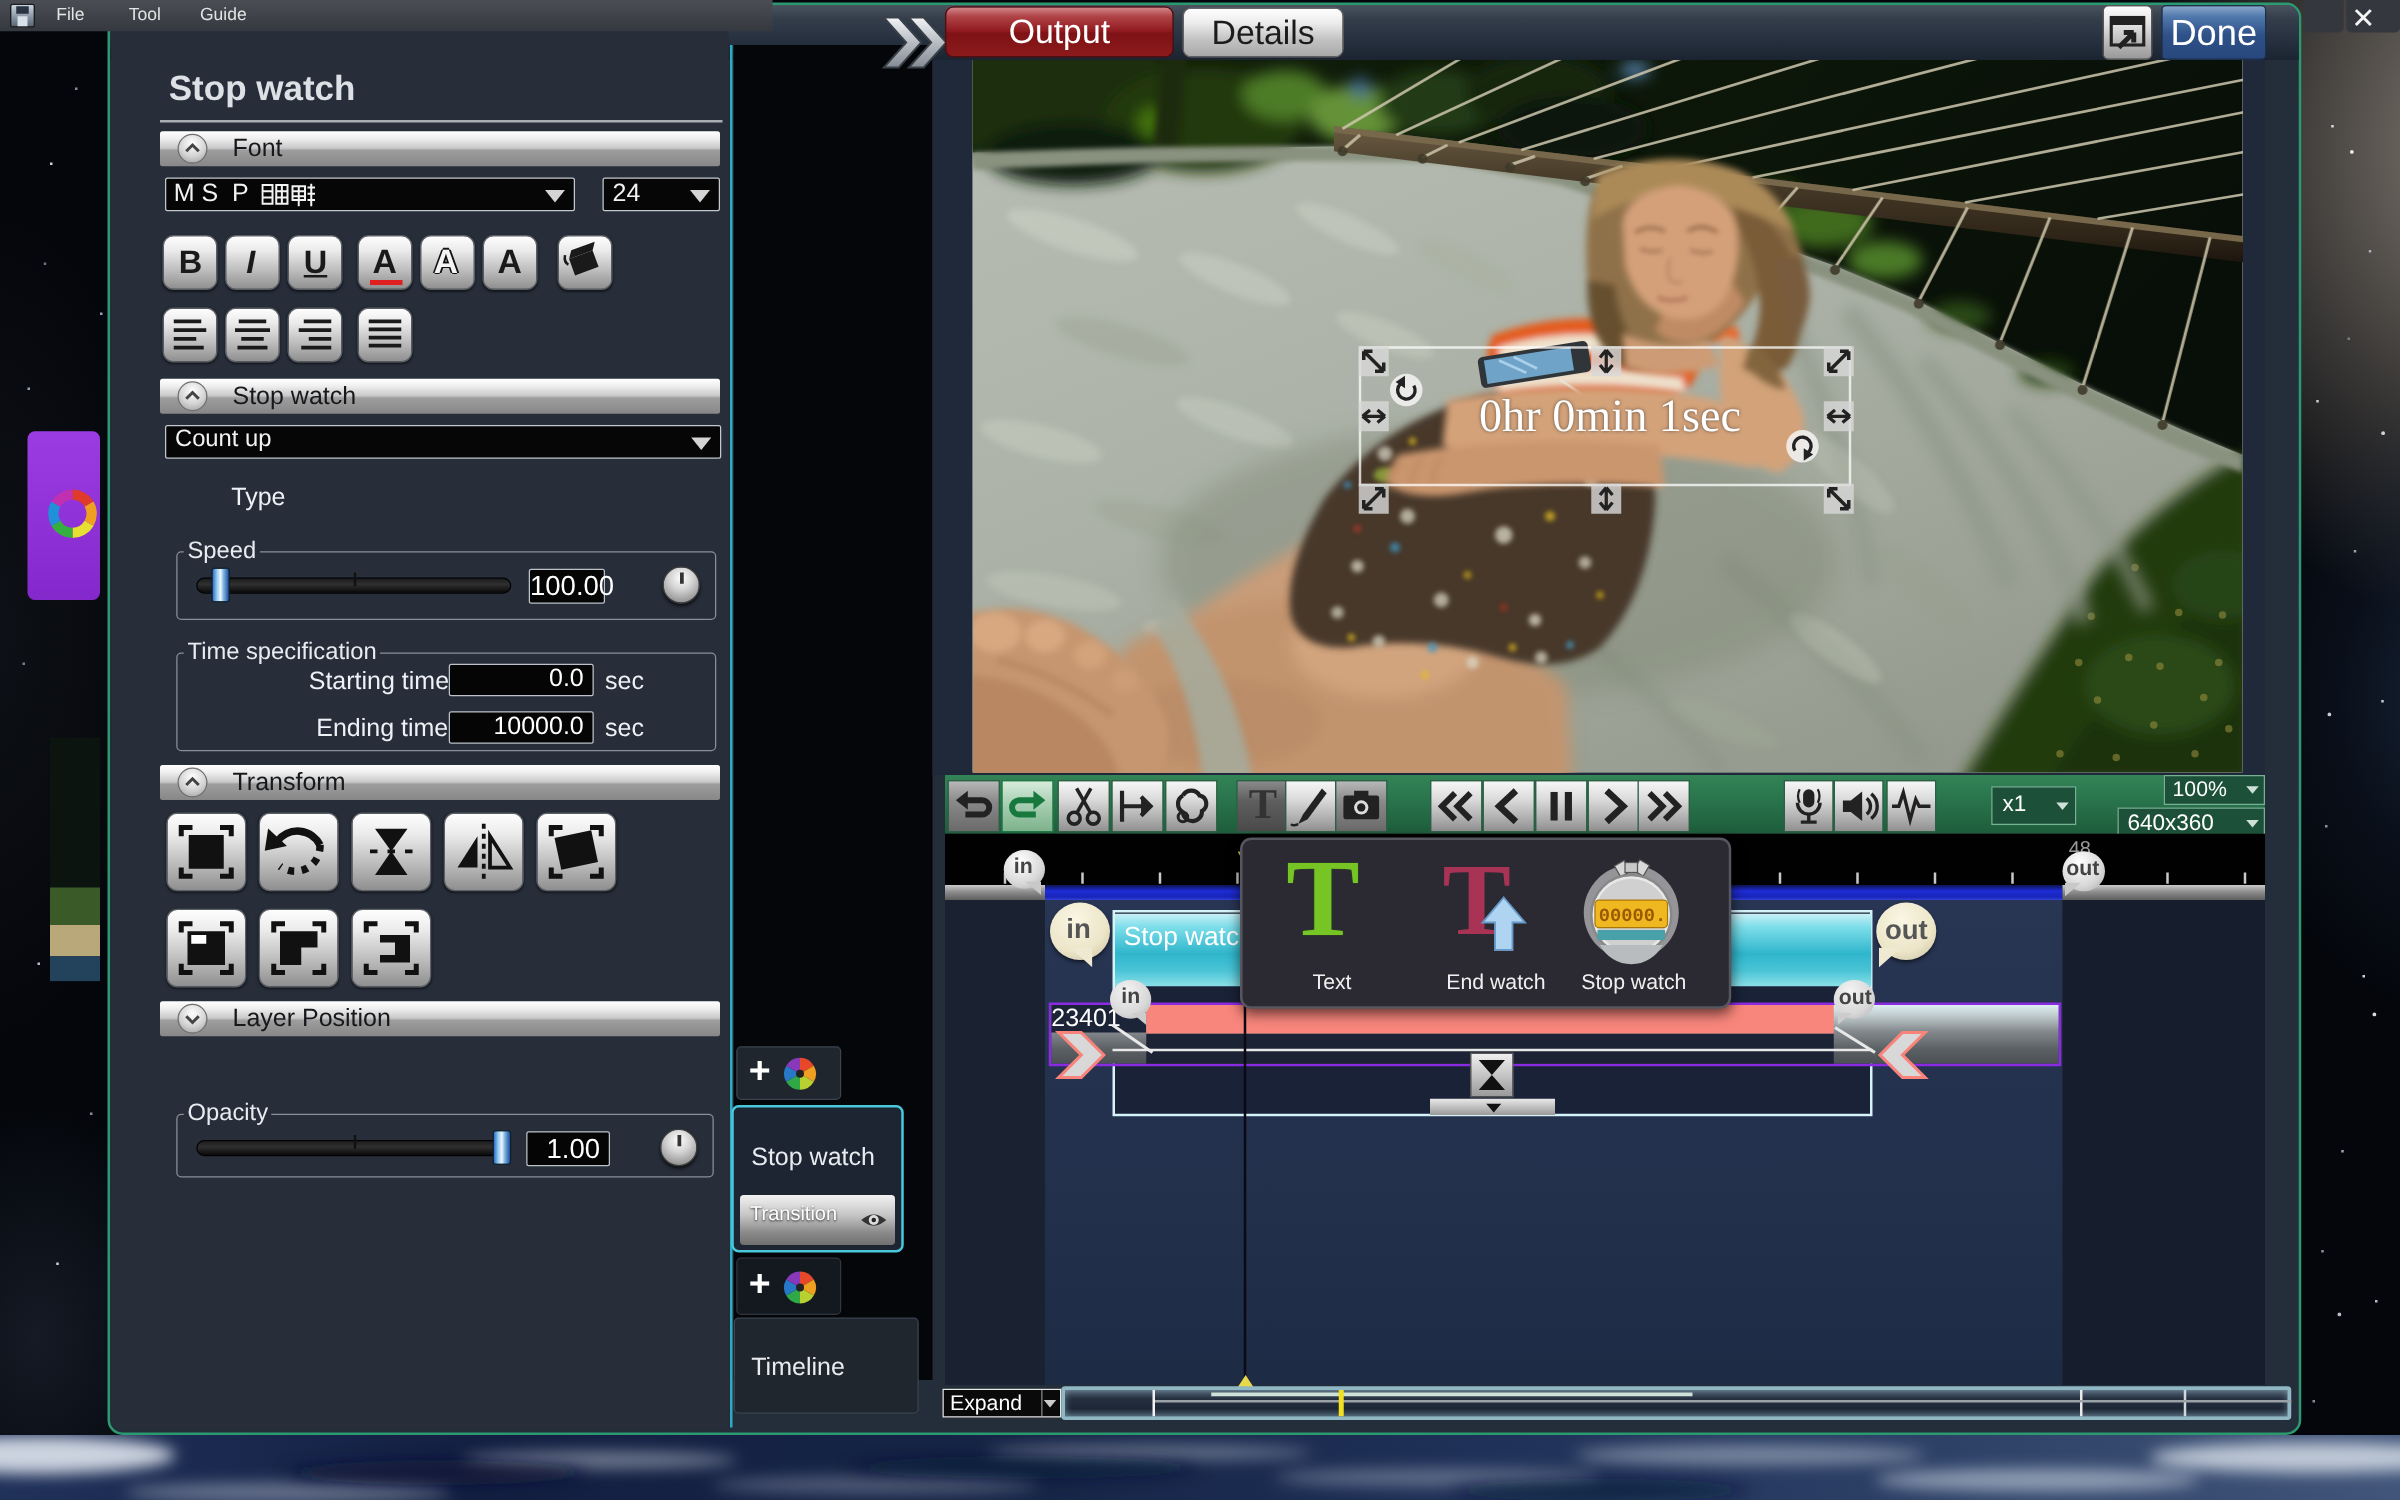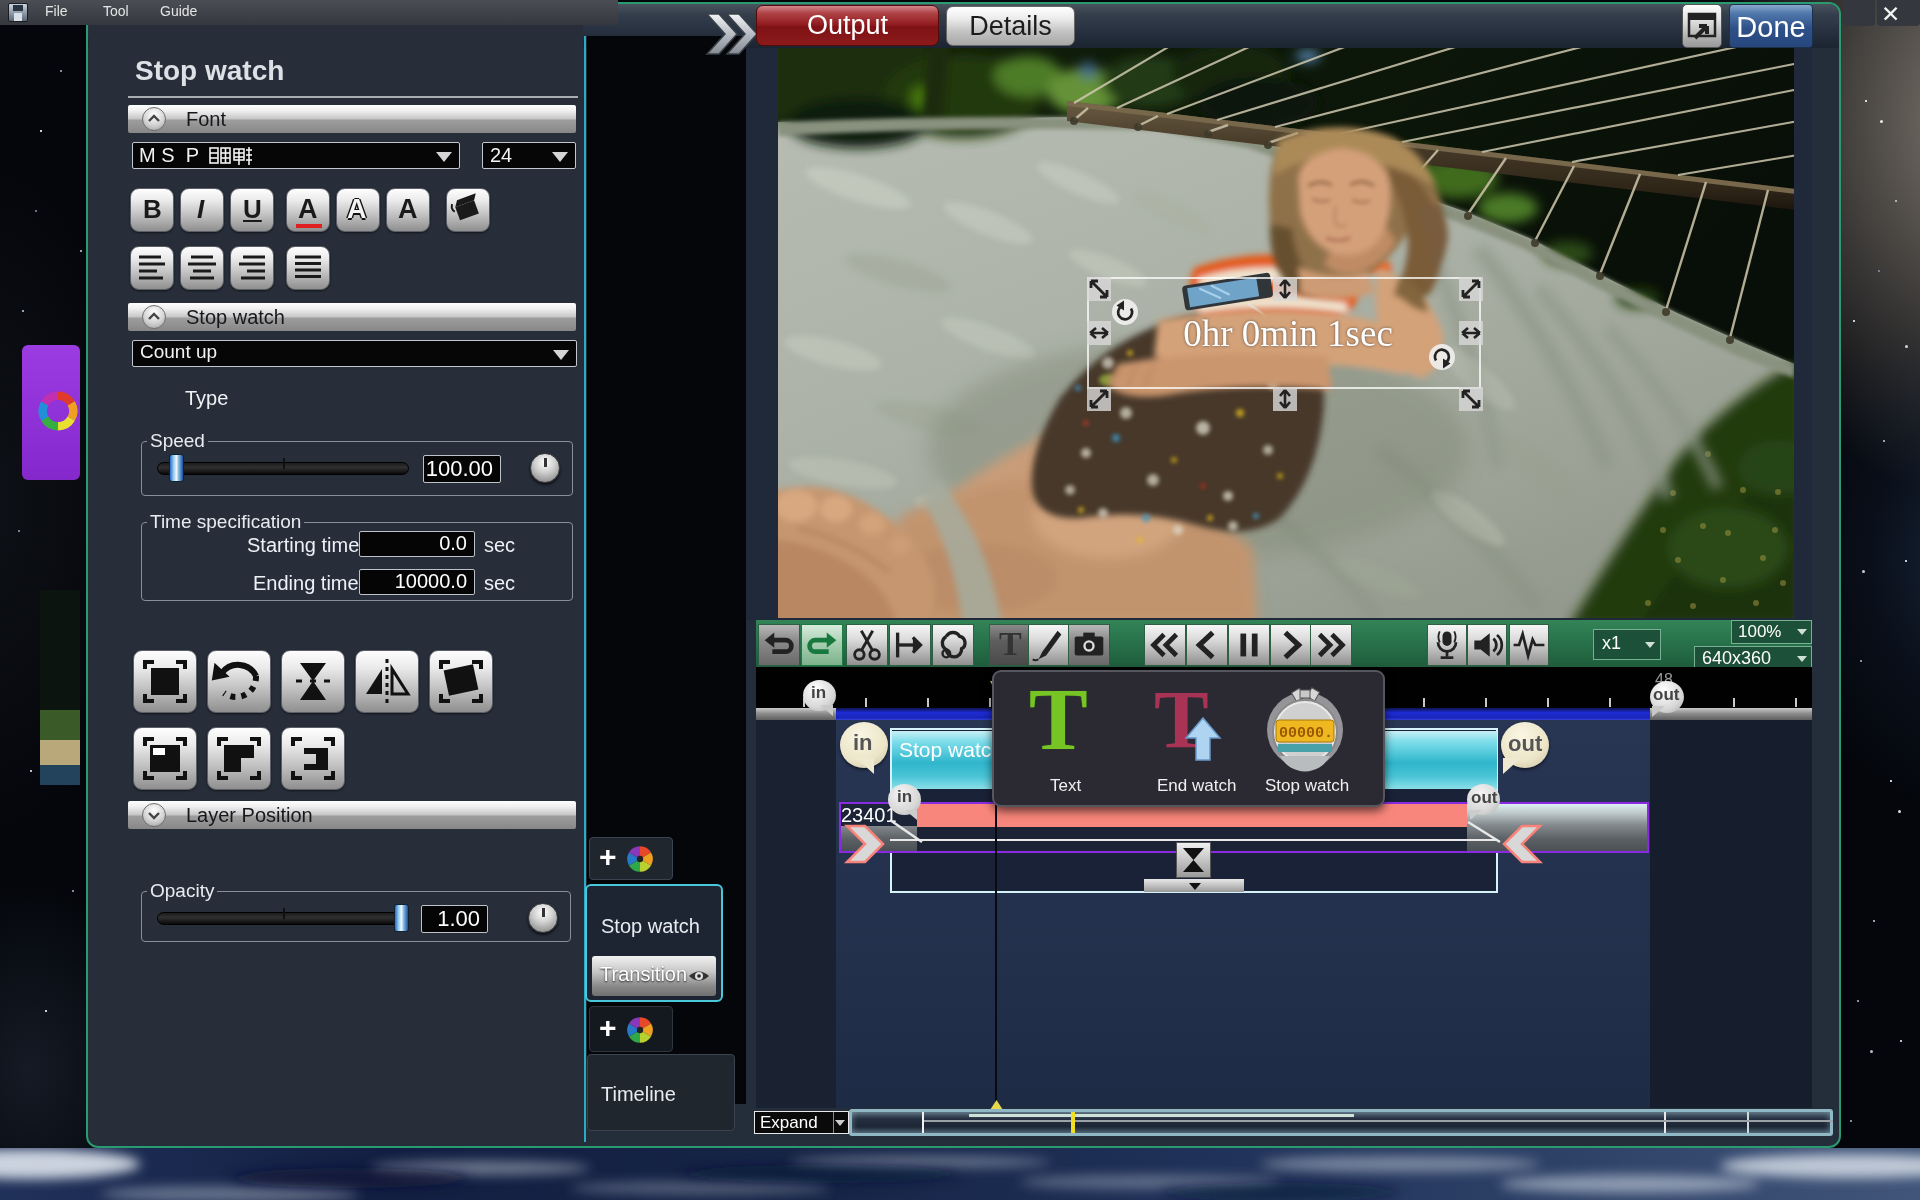--- a/index.html
+++ b/index.html
@@ -201,32 +201,38 @@
       <span style="position:absolute;left:7px;top:0px;">Count up</span>
       <div class="ddarrow"></div>
     </div>
   <div class="wlab" style="left:185px;top:387px;">Type</div>
 
   <div class="grpbox" style="left:141px;top:441px;width:432px;height:55px;"></div>
   <div class="grplabel" style="left:147px;top:430px;">Speed</div>
   <div class="slider" style="left:157px;top:462px;width:252px;"></div>
   <div class="abs" style="left:283px;top:458px;width:2px;height:11px;background:#111;"></div>
   <div class="sliderh" style="left:169px;top:454px;"></div>
-  <div class="valbox" style="left:423px;top:455px;width:78px;height:28px;">100.00</div>
+  <div class="valbox" style="left:423px;top:455px;width:61px;height:28px;">100.00</div>
   <div class="knob" style="left:530px;top:453px;"></div>
 
   <div class="grpbox" style="left:141px;top:522px;width:432px;height:79px;"></div>
   <div class="grplabel" style="left:147px;top:511px;">Time specification</div>
   <div class="wlab" style="left:247px;top:534px;">Starting time</div>
   <div class="valbox" style="left:359px;top:531px;width:116px;height:26px;font-size:20px;">0.0</div>
   <div class="wlab" style="left:484px;top:534px;">sec</div>
   <div class="wlab" style="left:253px;top:572px;">Ending time</div>
   <div class="valbox" style="left:359px;top:569px;width:116px;height:26px;font-size:20px;">10000.0</div>
   <div class="wlab" style="left:484px;top:572px;">sec</div>
 
+  <div class="sechead" style="left:128px;top:612px;">
+    <div class="seccirc"><svg width="22" height="22" viewBox="0 0 22 22">
+          <path d="M6 13 L11 8 L16 13" fill="none" stroke="#444" stroke-width="2.4"></path>
+        </svg></div>
+    <div class="cap">Transform</div>
+  </div>
 
   <div class="mbtn" style="left:133px;top:650px;width:64px;height:63px;">
     <svg width="62" height="61" viewBox="0 0 62 61">
         <g fill="none" stroke="#111" stroke-width="4">
           <path d="M11 18 v-7 h9"></path>
           <path d="M42 11 h9 v7"></path>
           <path d="M51 43 v7 h-9"></path>
           <path d="M20 50 h-9 v-7"></path>
         </g>
         <rect x="17" y="17" width="28" height="27" fill="#111"></rect>
@@ -704,21 +710,21 @@
           <path d="M0,16 A16,16 0 0 1 -13.8,8 L0,0 Z" fill="#30a848"></path>
         <path d="M-13.8,8 A16,16 0 0 1 -13.8,-8 L0,0 Z" fill="#2878c8"></path>
           <path d="M-13.8,-8 A16,16 0 0 1 0,-16 L0,0 Z" fill="#8838b8"></path>
         <circle cx="0" cy="0" r="4" fill="#222"></circle>
       </g>
     </svg>
   </div>
   <div class="abs" style="left:585px;top:884px;width:138px;height:118px;background:#1d2532;border:2px solid #49c8dc;border-radius:6px;">
     <div style="position:absolute;left:14px;top:29px;color:#e8ecf0;font-size:20px;">Stop watch</div>
     <div style="position:absolute;left:5px;top:70px;width:124px;height:40px;background:linear-gradient(180deg,#f2f2f2 0%,#c6c6c6 40%,#8a8a8a 75%,#707070 100%);border-radius:3px;">
-      <span style="position:absolute;left:8px;top:7px;font-size:20px;color:#fff;text-shadow:0 1px 2px #222;text-align:center;">Transition</span>
+      <span style="position:absolute;left:8px;top:7px;font-size:16px;color:#fff;text-shadow:0 1px 2px #222;text-align:center;">Transition</span>
       <svg style="position:absolute;right:5px;top:11px;" width="24" height="18" viewBox="0 0 24 18">
           <path d="M2 9 Q12 0 22 9 Q12 18 2 9 Z" fill="#333"></path>
           <circle cx="12" cy="9" r="4" fill="#ddd"></circle>
           <circle cx="12" cy="9" r="1.8" fill="#222"></circle>
         </svg>
     </div>
   </div>
   <div class="abs" style="left:589px;top:1006px;width:84px;height:46px;background:#141920;border:1px solid #30363e;border-radius:4px;">
     <span style="position:absolute;left:9px;top:4px;color:#fff;font-size:30px;font-weight:bold;">+</span>
     <svg style="position:absolute;left:34px;top:7px;" width="32" height="32" viewBox="0 0 40 40">

